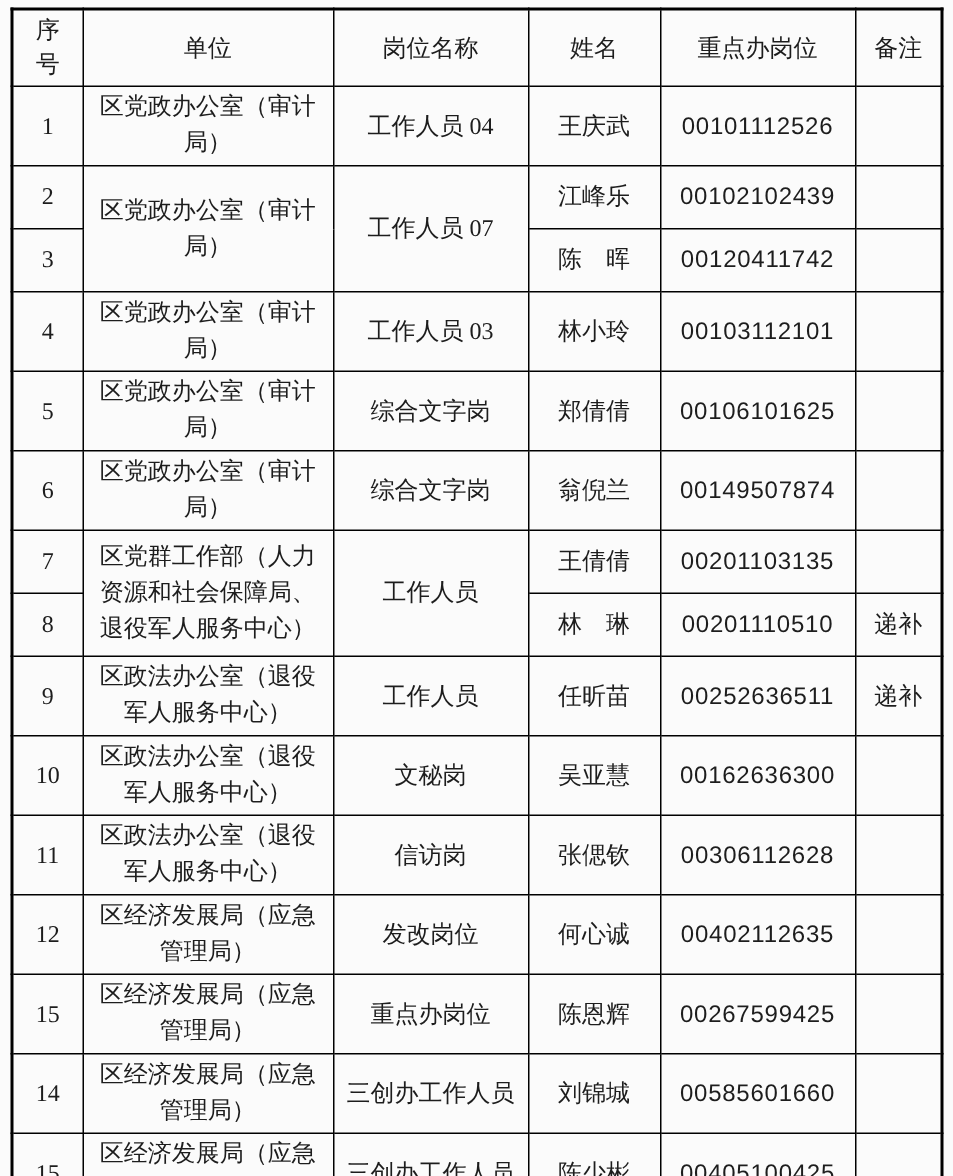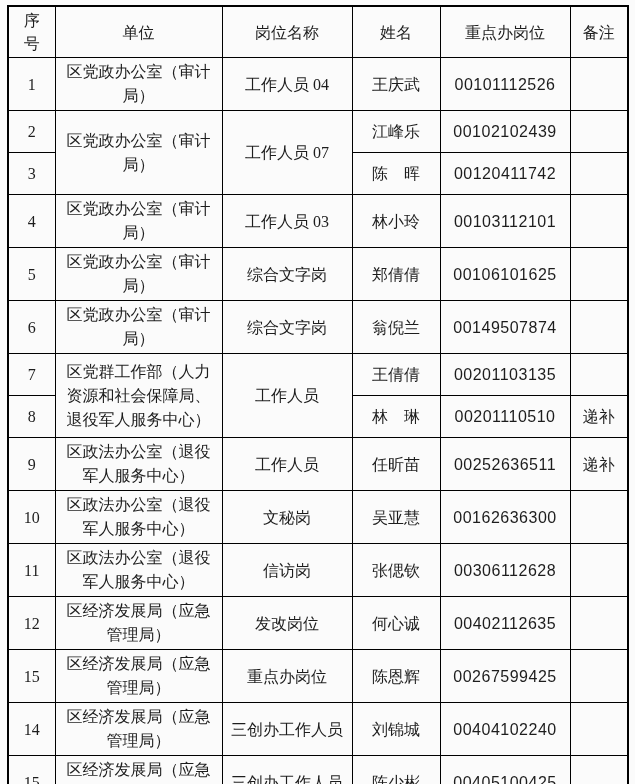--- a/index.html
+++ b/index.html
@@ -167,21 +167,21 @@
           <td>重点办岗位</td>
           <td>陈恩辉</td>
           <td class="ticket">00267599425</td>
           <td></td>
         </tr>
         <tr>
           <td>14</td>
           <td class="unit">区经济发展局（应急管理局）</td>
           <td>三创办工作人员</td>
           <td>刘锦城</td>
-          <td class="ticket">00404102240</td>
+          <td class="ticket">00585601660</td>
           <td></td>
         </tr>
         <tr>
           <td>15</td>
           <td class="unit">区经济发展局（应急管理局）</td>
           <td>三创办工作人员</td>
           <td>陈少彬</td>
           <td class="ticket">00405100425</td>
           <td></td>
         </tr>

